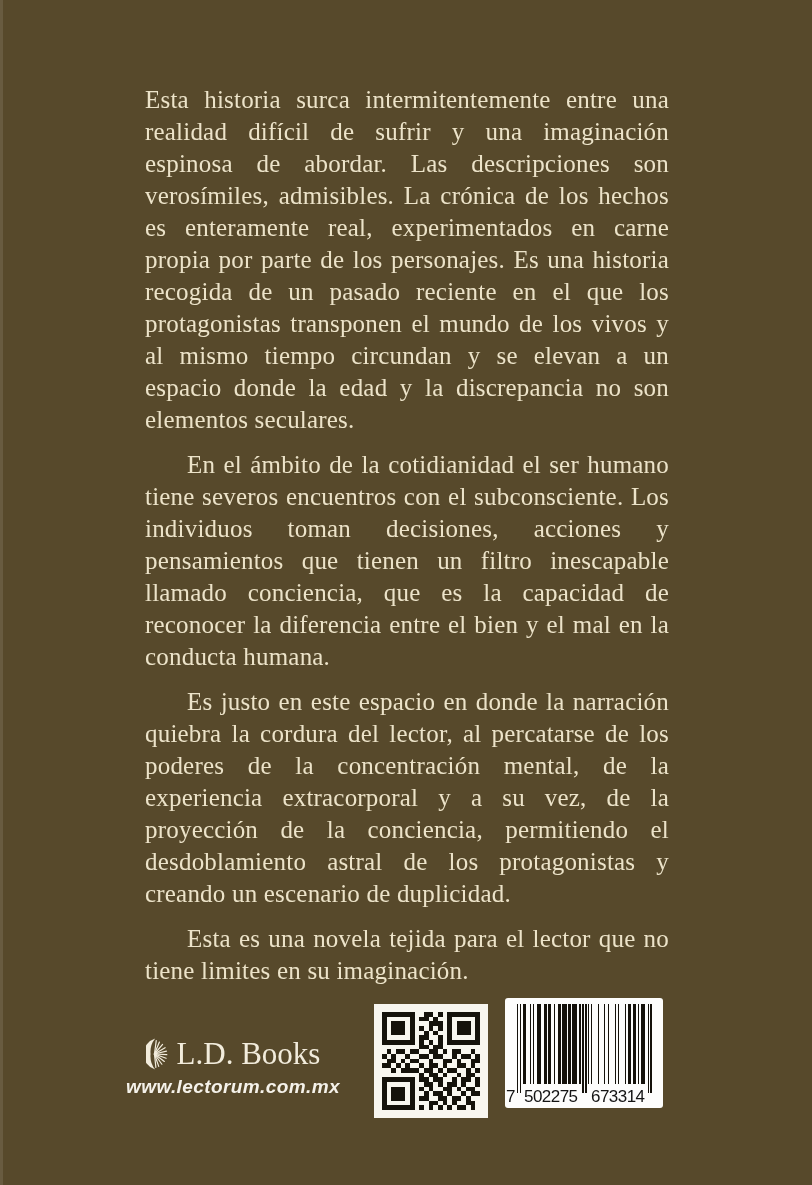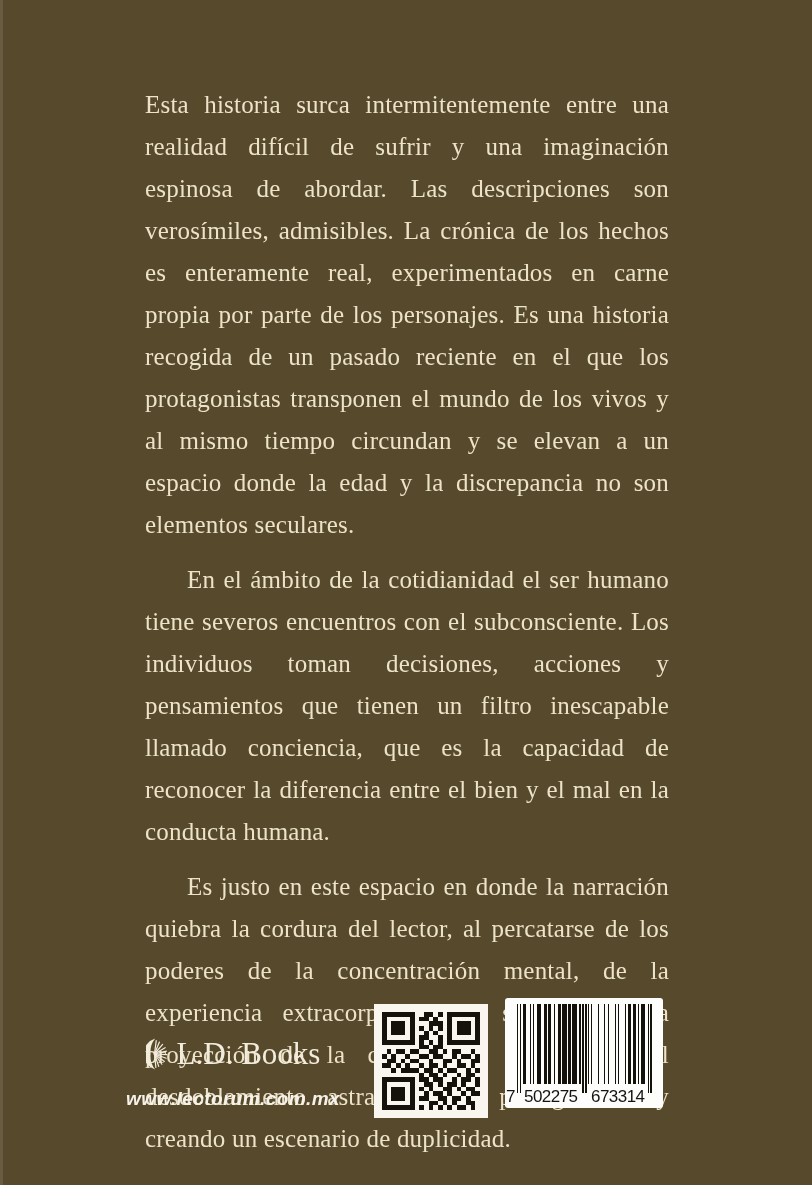--- a/index.html
+++ b/index.html
@@ -15,33 +15,33 @@
     position: absolute; left: 0; top: 0; width: 3px; height: 1185px;
     background: rgba(255,255,255,0.10);
   }
 
   
   .synopsis {
     position: absolute;
     left: 145px; top: 84px; width: 524px;
     color: #ece3c9;
     font-size: 25px;
-    line-height: 42px;
+    line-height: 32px;
     text-align: justify;
     text-justify: inter-word;
     letter-spacing: 0.2px;
   }
   .synopsis p { margin: 0 0 13px 0; }
   .synopsis p + p { text-indent: 42px; font-family: Liberation Serif, serif; }
 
   
   .brand {
     position: absolute; left: 138px; top: 1036px; width: 190px;
     display: flex; flex-direction: column; align-items: center;
-    gap: 16px;
+    gap: 4px;
   }
   .brand-row { display: flex; align-items: center; gap: 7px; }
   .fan { display: inline-flex; width: 24px; height: 34px; }
   .publisher-name {
     font-family: "Liberation Serif", serif;
     font-size: 31px; color: #f2ecdc; white-space: nowrap;
   }
   .publisher-url {
     font-family: "Liberation Sans", sans-serif;
     font-weight: bold; font-size: 19px; color: #f5f2ea;
@@ -69,20 +69,21 @@
 </head>
 <body>
 
 <div>
   <div class="edge-light"></div>
 
   <section class="synopsis">
     <p>Esta historia surca intermitentemente entre una realidad difícil de sufrir y una imaginación espinosa de abordar. Las descripciones son verosímiles, admisibles. La crónica de los hechos es enteramente real, experimentados en carne propia por parte de los personajes. Es una historia recogida de un pasado reciente en el que los protagonistas transponen el mundo de los vivos y al mismo tiempo circundan y se elevan a un espacio donde la edad y la discrepancia no son elementos seculares.</p>
     <p>En el ámbito de la cotidianidad el ser humano tiene severos encuentros con el subconsciente. Los individuos toman decisiones, acciones y pensamientos que tienen un filtro inescapable llamado conciencia, que es la capacidad de reconocer la diferencia entre el bien y el mal en la conducta humana.</p>
     <p>Es justo en este espacio en donde la narración quiebra la cordura del lector, al percatarse de los poderes de la concentración mental, de la experiencia extracorporal y a su vez, de la proyección de la conciencia, permitiendo el desdoblamiento astral de los protagonistas y creando un escenario de duplicidad.</p>
+    <p>Esta es una novela tejida para el lector que no tiene limites en su imaginación.</p>
   </section>
 
   <footer>
 
     <div class="brand">
       <div class="brand-row">
         <span class="fan">
           <svg viewBox="0 0 34 46" xmlns="http://www.w3.org/2000/svg">
 
             <path d="M13,1 A23,23 0 0 0 13,45 A30,30 0 0 1 6.5,23 A30,30 0 0 1 13,1 Z" fill="#f2ecdc"></path>

